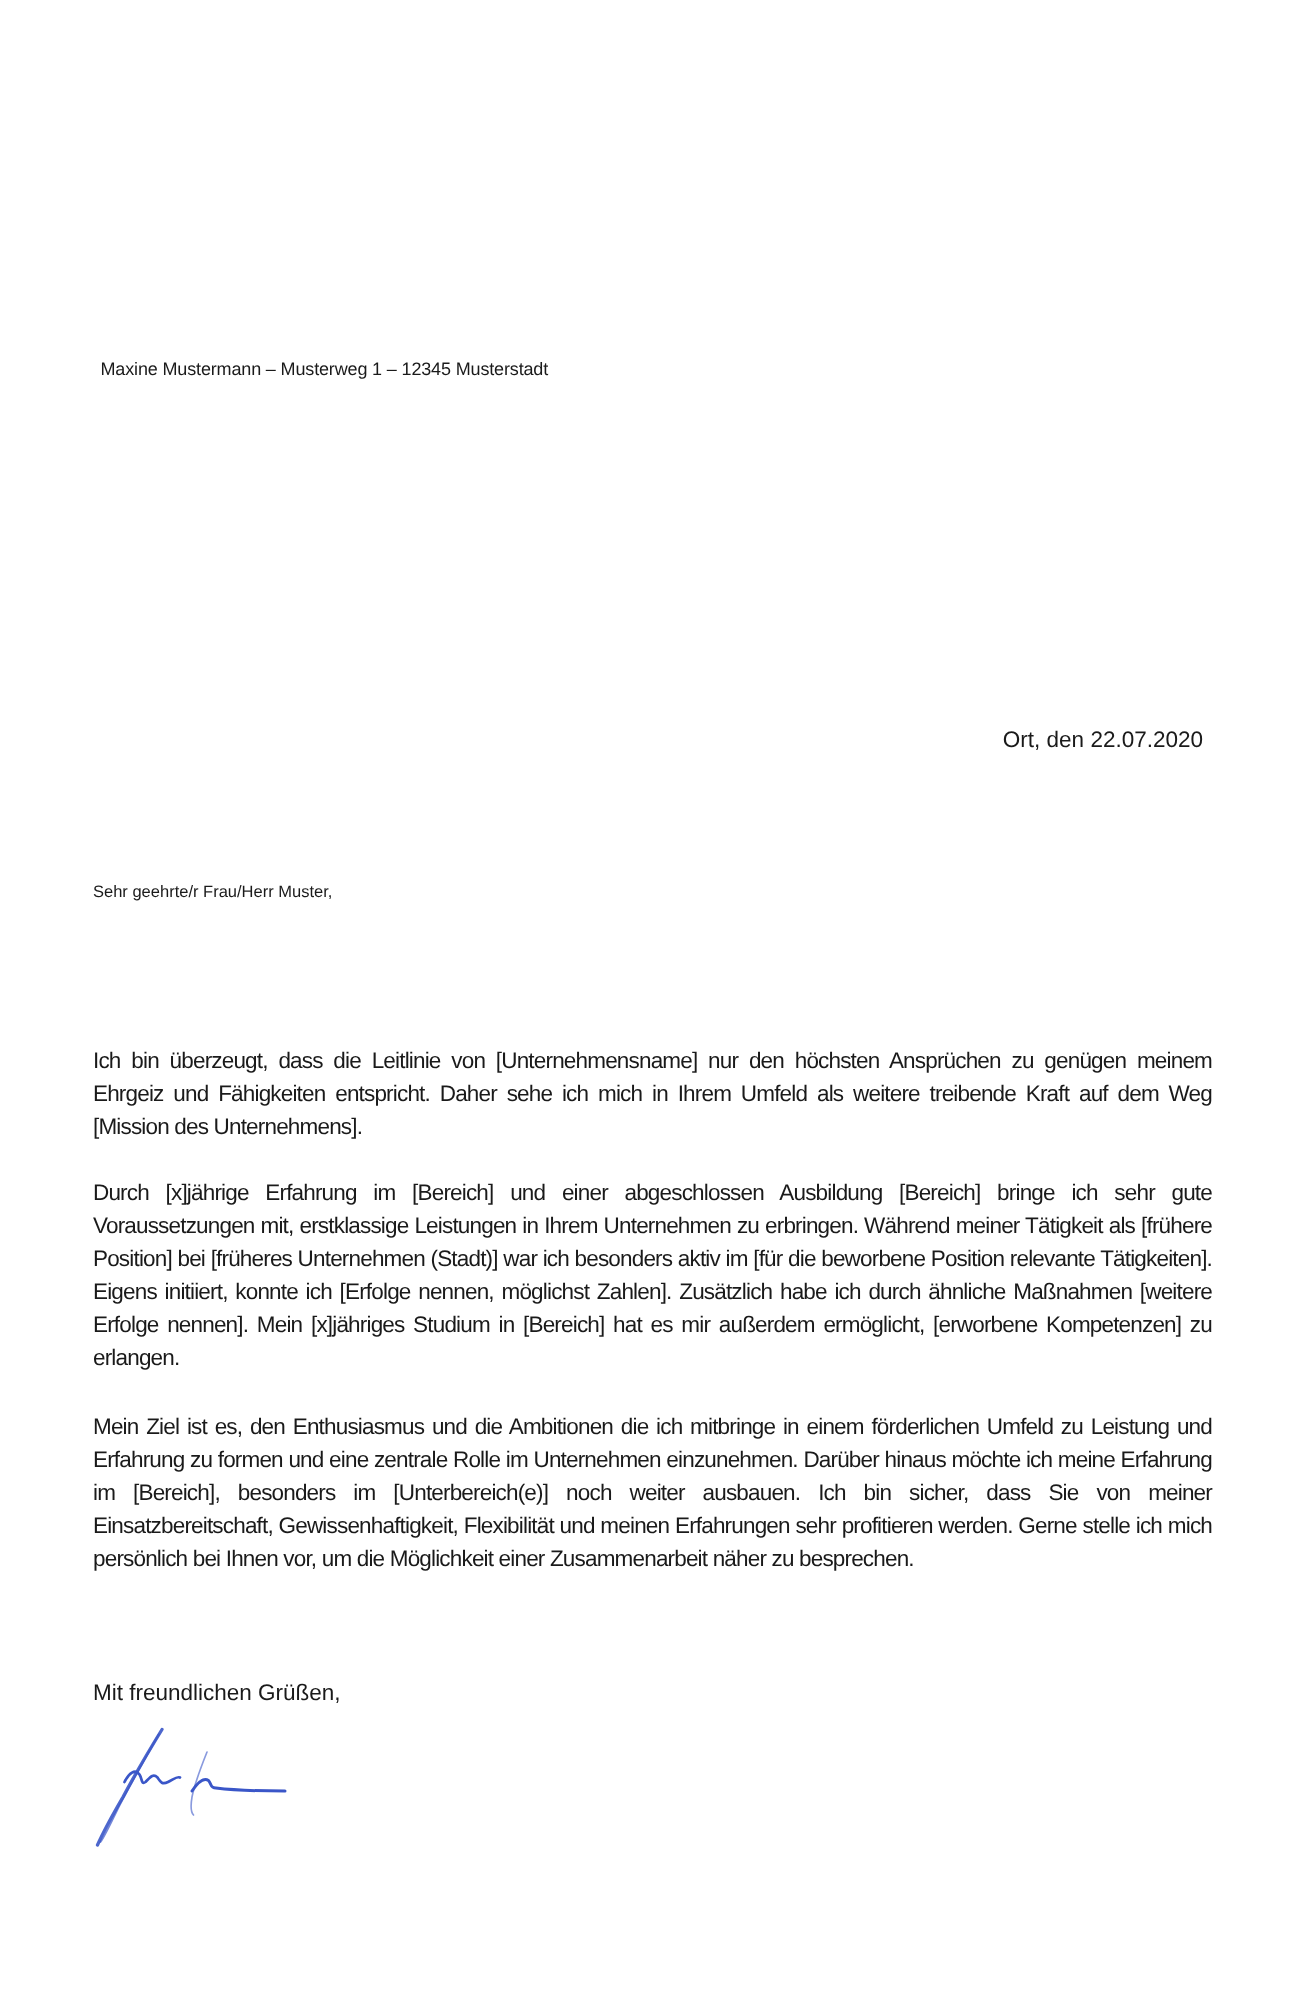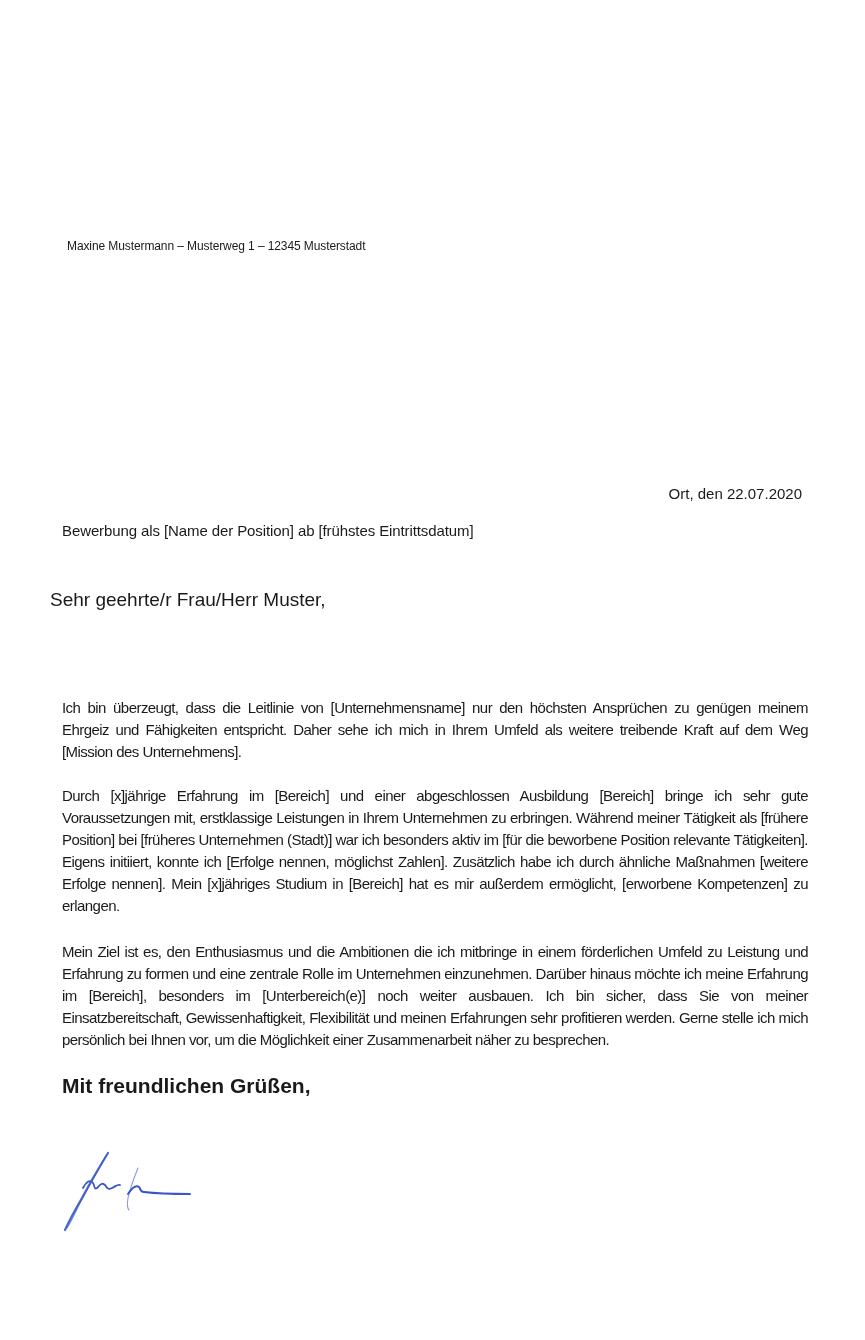--- a/index.html
+++ b/index.html
@@ -48,23 +48,23 @@
     .subject {
       position: absolute;
       left: 62px;
       top: 522px;
       font-size: 15px;
       white-space: nowrap;
       letter-spacing: -0.1px;
     }
     .salutation {
       position: absolute;
-      left: 50px;
+      left: 62px;
       top: 589px;
-      font-size: 19px;
+      font-size: 11px;
       white-space: nowrap;
       text-align: right;
     }
     .body-text {
       position: absolute;
       left: 62px;
       width: 746px;
       font-size: 15px;
       line-height: 22px;
       text-align: justify;
@@ -72,24 +72,23 @@
       word-spacing: 0px;
       font-stretch: condensed;
     }
     .p1 { top: 631px; }
     .p2 { top: 697px; }
     .p3 { top: 785px; }
     .p4 { top: 941px; }
     .closing {
       position: absolute;
       left: 62px;
-      top: 1074px;
-      font-size: 21px;
+      top: 1120px;
+      font-size: 15px;
       white-space: nowrap;
-      font-weight: bold;
     }
     .signature {
       position: absolute;
       left: 60px;
       top: 1148px;
       width: 140px;
       height: 90px;
     }
     .sig-block {
       position: absolute;
@@ -111,21 +110,20 @@
 </head>
 <body>
 
 <div class="page">
 
   <div class="sender-line">Maxine Mustermann – Musterweg 1 – 12345 Musterstadt</div>
 
 
   <div class="date">Ort, den 22.07.2020</div>
 
-  <div class="subject">Bewerbung als [Name der Position] ab [frühstes Eintrittsdatum]</div>
 
   <div class="salutation">Sehr geehrte/r Frau/Herr Muster,</div>
 
   <div class="body-text p2">Ich bin überzeugt, dass die Leitlinie von [Unternehmensname] nur den höchsten Ansprüchen zu genü­gen meinem Ehrgeiz und Fähigkeiten entspricht. Daher sehe ich mich in Ihrem Umfeld als weitere trei­bende Kraft auf dem Weg [Mission des Unternehmens].</div>
   <div class="body-text p3">Durch [x]jährige Erfahrung im [Bereich] und einer abgeschlossen Ausbildung [Bereich] bringe ich sehr gute Voraussetzungen mit, erstklassige Leistungen in Ihrem Unternehmen zu erbringen. Während mei­ner Tätigkeit als [frühere Position] bei [früheres Unternehmen (Stadt)] war ich besonders aktiv im [für die beworbene Position relevante Tätigkeiten]. Eigens initiiert, konnte ich [Erfolge nennen, möglichst Zahlen]. Zusätzlich habe ich durch ähnliche Maßnahmen [weitere Erfolge nennen]. Mein [x]jähriges Stu­dium in [Bereich] hat es mir außerdem ermöglicht, [erworbene Kompetenzen] zu erlangen.</div>
   <div class="body-text p4">Mein Ziel ist es, den Enthusiasmus und die Ambitionen die ich mitbringe in einem förderlichen Umfeld zu Leistung und Erfahrung zu formen und eine zentrale Rolle im Unternehmen einzunehmen. Darüber hinaus möchte ich meine Erfahrung im [Bereich], besonders im [Unterbereich(e)] noch weiter ausbauen. Ich bin sicher, dass Sie von meiner Einsatzbereitschaft, Gewissenhaftigkeit, Flexibilität und meinen Er­fahrungen sehr profitieren werden. Gerne stelle ich mich persönlich bei Ihnen vor, um die Möglichkeit einer Zusammenarbeit näher zu besprechen.</div>
 
   <div class="closing">Mit freundlichen Grüßen,</div>
 
   <svg class="signature" viewBox="0 0 140 90">

